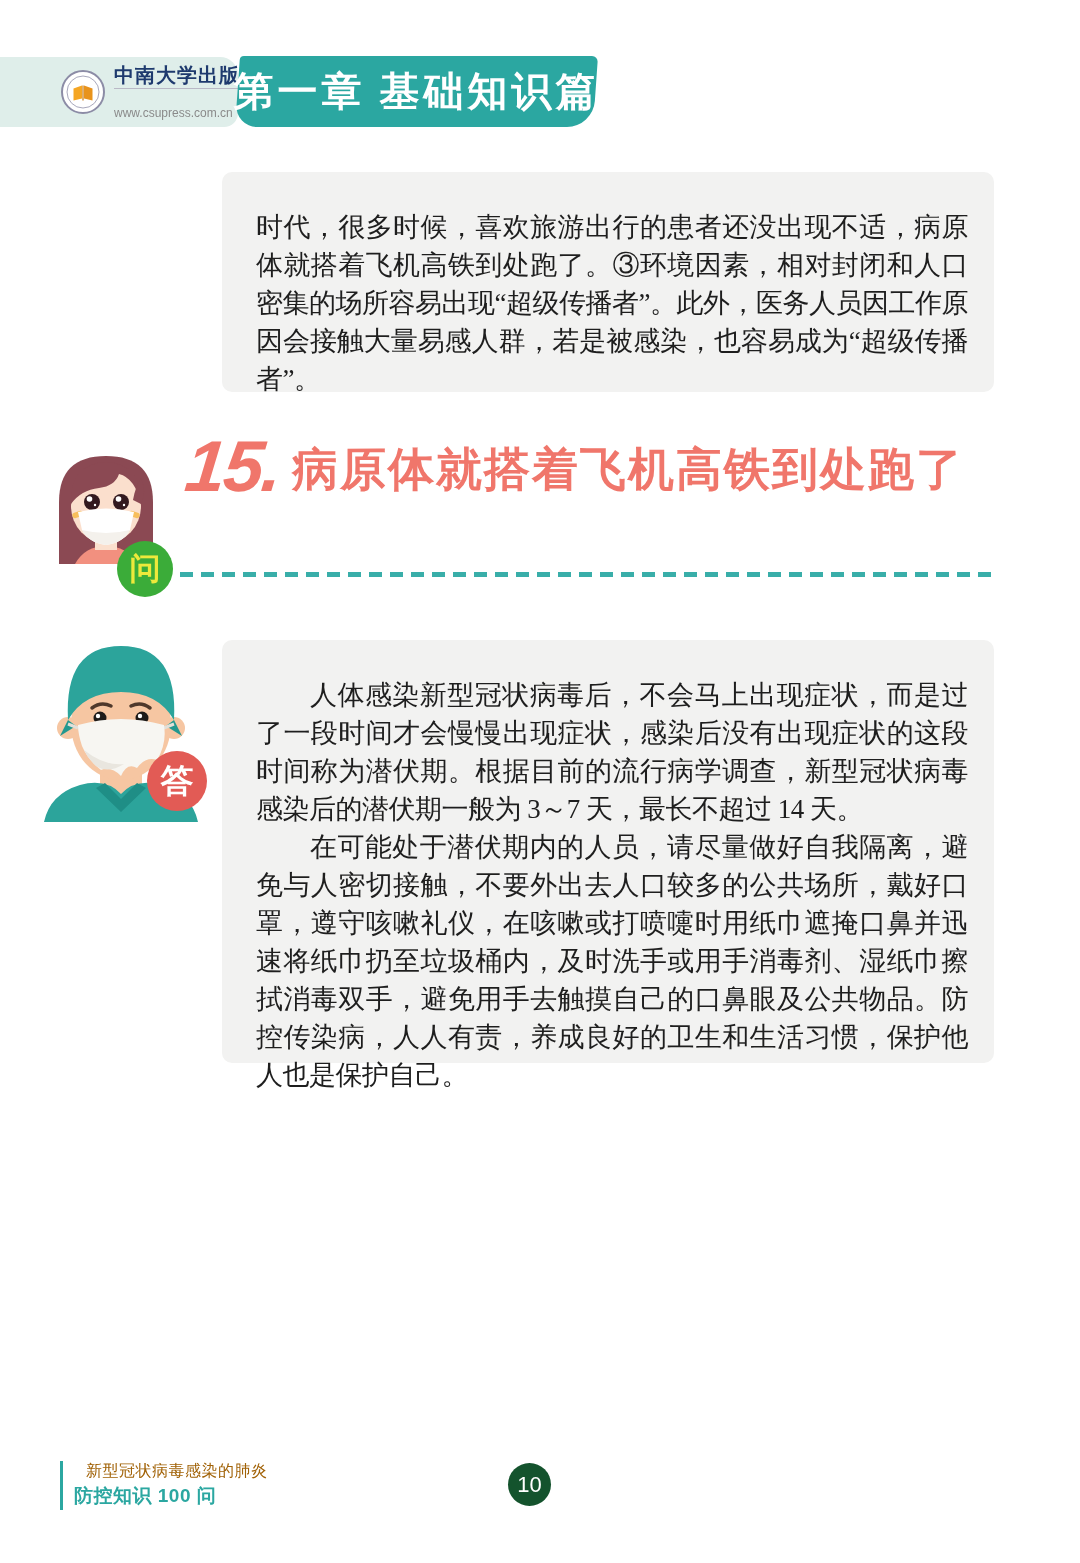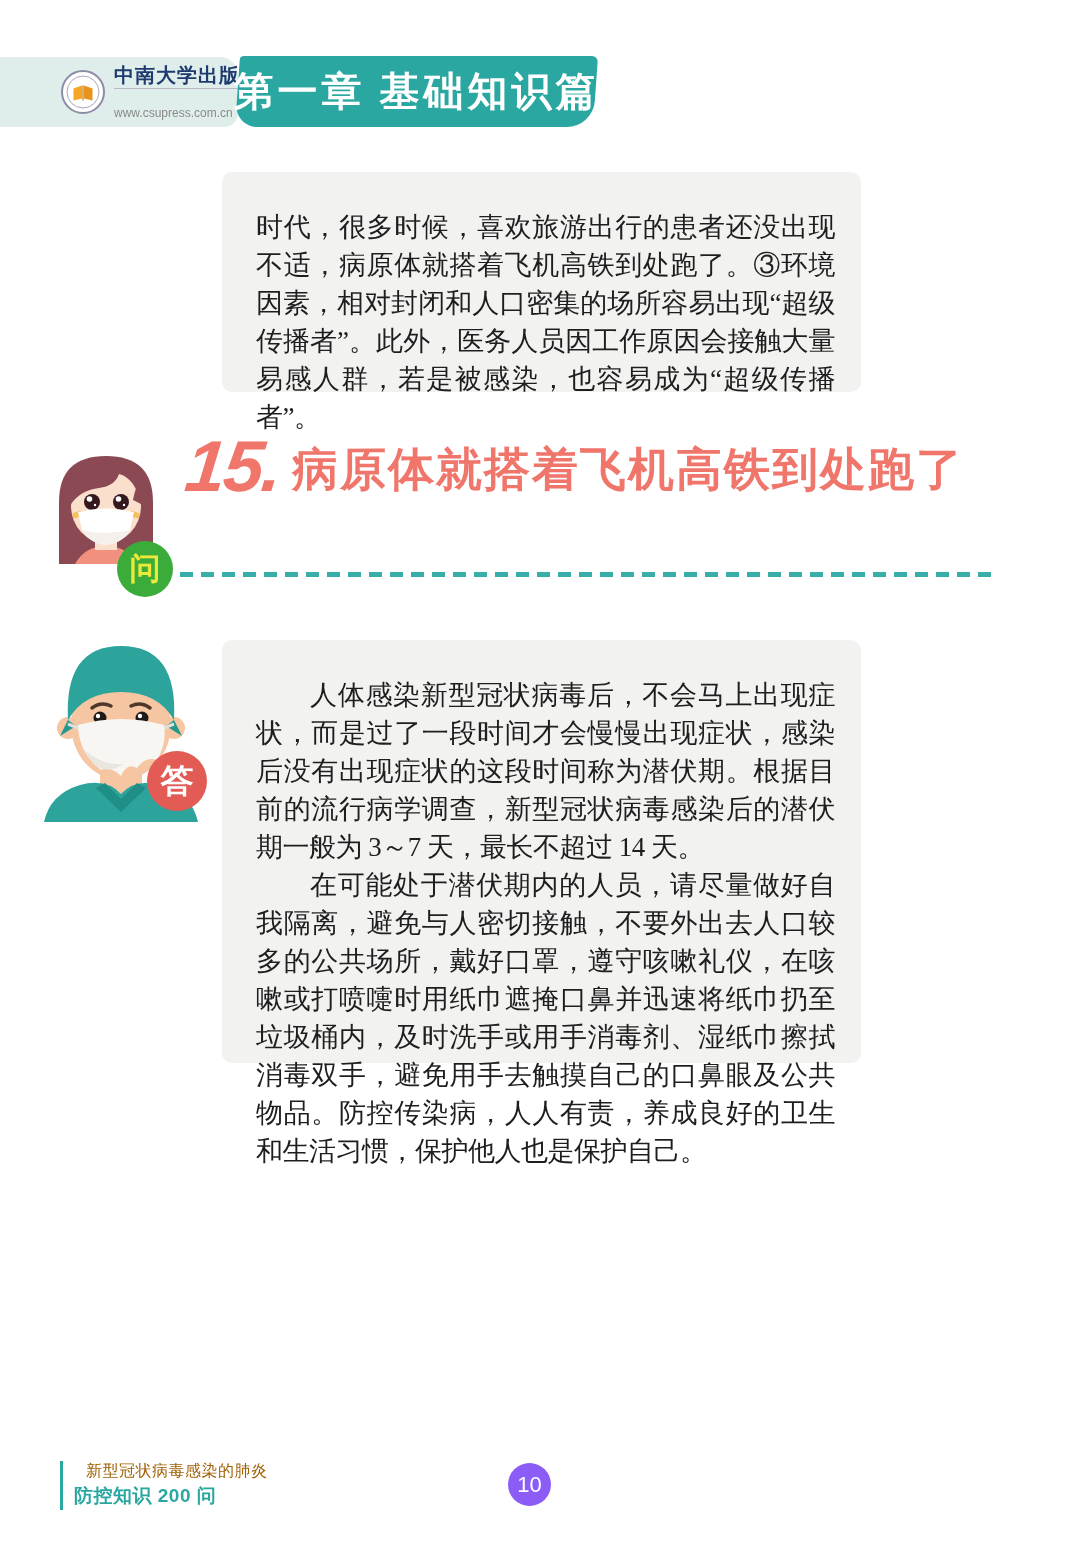--- a/index.html
+++ b/index.html
@@ -32,21 +32,21 @@
     display: flex; align-items: center; justify-content: center;
   }
   .header-teal .chapter {
     transform: skewX(4deg); color: #ffffff; font-weight: 700;
     font-size: 40px; letter-spacing: 4px; white-space: nowrap;
     font-family: "Liberation Serif", serif;
   }
 
   
   .gray-box {
-    position: absolute; left: 222px; width: 639px;
+    position: absolute; left: 222px; width: 772px;
     background: #F2F2F1; border-radius: 10px; box-sizing: border-box;
     padding: 36px 26px 0 34px;
   }
   .box-intro { top: 172px; height: 220px; }
   .box-answer { top: 640px; height: 423px; }
   .gray-box p {
     margin: 0; font-size: 27px; line-height: 38px; color: #1E1E1E;
     text-align: justify; letter-spacing: -0.5px;
   }
   .box-answer p { text-indent: 2em; }
@@ -91,21 +91,21 @@
     font-family: "Liberation Sans", sans-serif; font-size: 16px;
     color: #a16207; letter-spacing: 0.5px;
   }
   .footer-line2 {
     position: absolute; left: 74px; top: 1483px;
     font-family: "Liberation Sans", sans-serif; font-size: 19px;
     font-weight: 700; color: #2BA7A1; letter-spacing: 0.5px;
   }
   .page-num {
     position: absolute; left: 508px; top: 1463px; width: 43px; height: 43px;
-    border-radius: 50%; background: #8b5cf6; color: #ffffff;
+    border-radius: 50%; background: #14532d; color: #ffffff;
     display: flex; align-items: center; justify-content: center;
     font-family: "Liberation Sans", sans-serif; font-size: 22px; text-align: right;
   }
 </style>
 </head>
 <body>
 
 <div class="page">
 
   <div class="header-mint">
@@ -181,18 +181,18 @@
   <div class="badge badge-answer">
     <span>答</span>
   </div>
   <div class="gray-box box-answer">
     <p>人体感染新型冠状病毒后，不会马上出现症状，而是过了一段时间才会慢慢出现症状，感染后没有出现症状的这段时间称为潜伏期。根据目前的流行病学调查，新型冠状病毒感染后的潜伏期一般为 3～7 天，最长不超过 14 天。</p>
     <p>在可能处于潜伏期内的人员，请尽量做好自我隔离，避免与人密切接触，不要外出去人口较多的公共场所，戴好口罩，遵守咳嗽礼仪，在咳嗽或打喷嚏时用纸巾遮掩口鼻并迅速将纸巾扔至垃圾桶内，及时洗手或用手消毒剂、湿纸巾擦拭消毒双手，避免用手去触摸自己的口鼻眼及公共物品。防控传染病，人人有责，养成良好的卫生和生活习惯，保护他人也是保护自己。</p>
   </div>
 
   <div class="footer-rule"></div>
   <div class="footer-line1">新型冠状病毒感染的肺炎</div>
-  <div class="footer-line2">防控知识 200 问</div>
+  <div class="footer-line2">防控知识 100 问</div>
   <div class="page-num">
     <span>10</span>
   </div>
 
 </div>
 
 </body></html>

